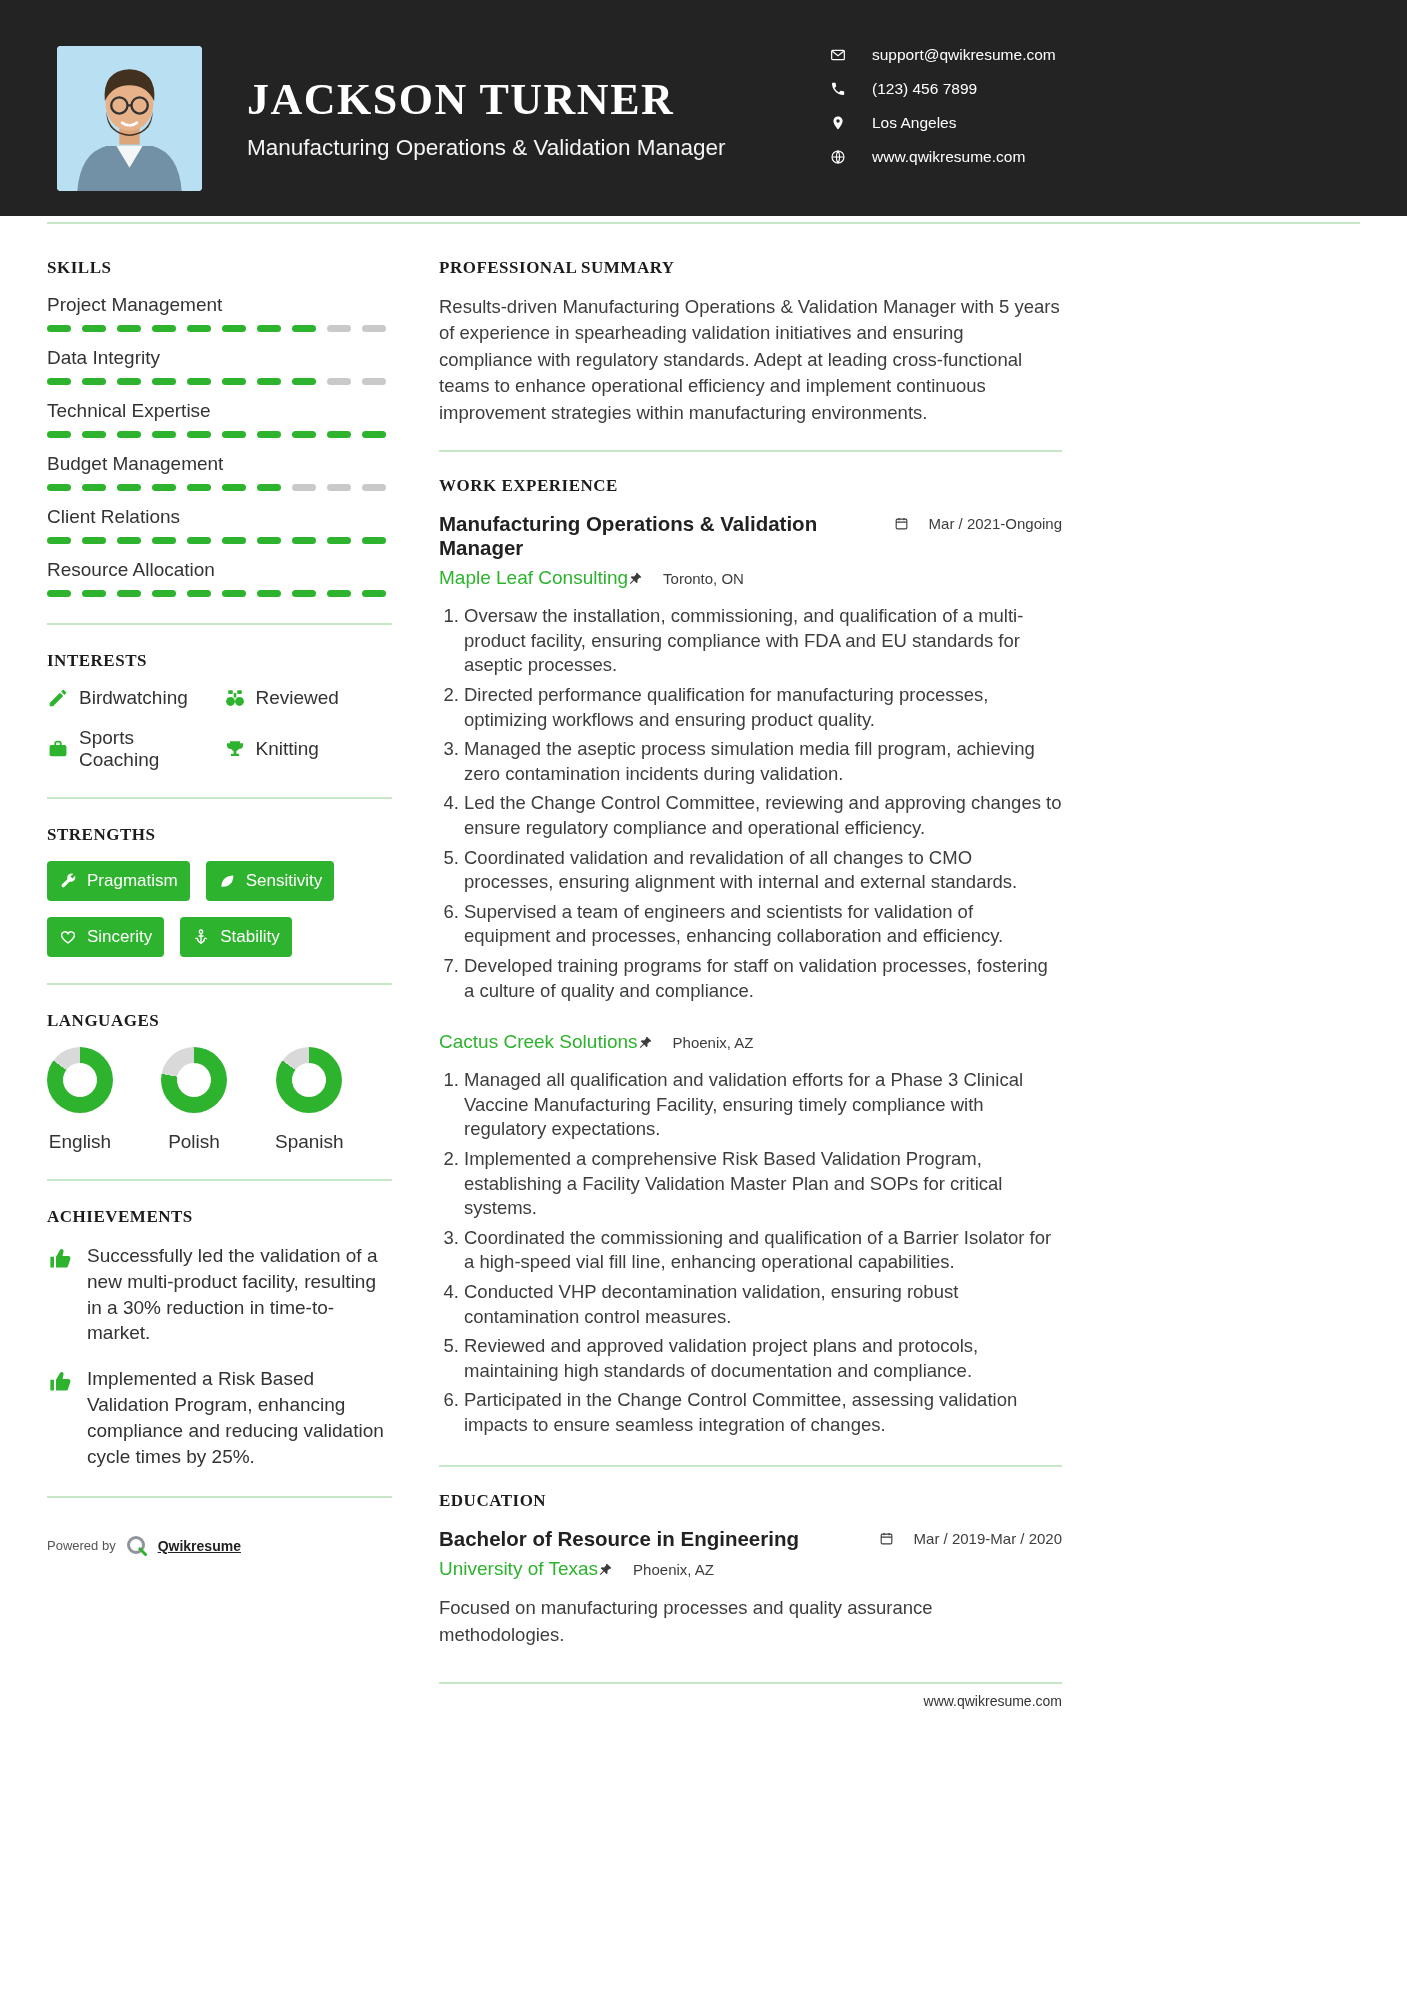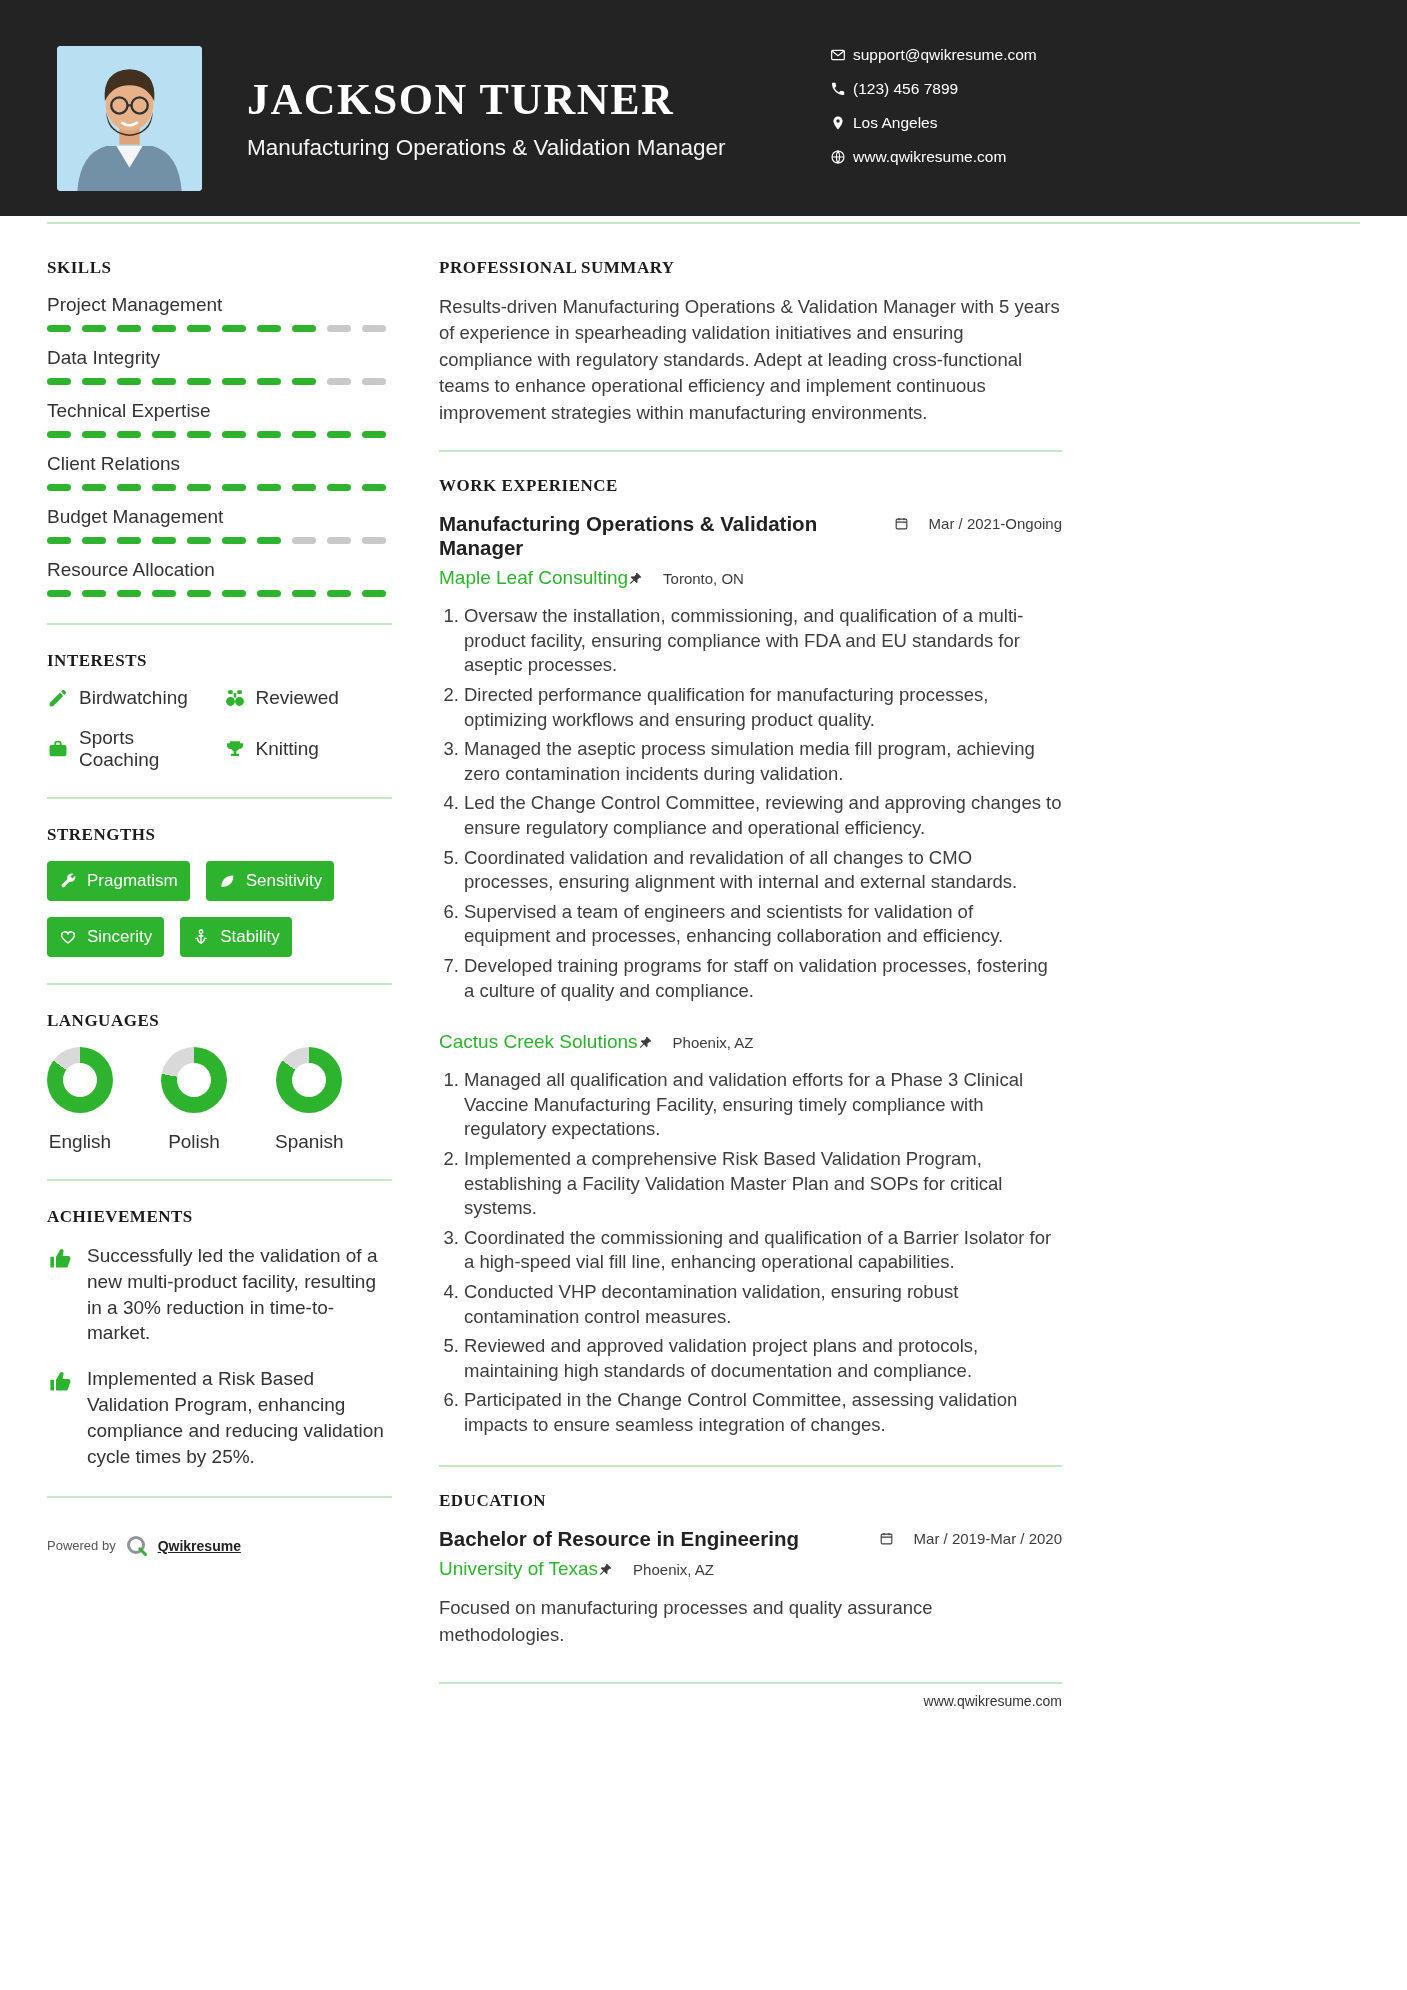--- a/index.html
+++ b/index.html
@@ -14,21 +14,21 @@
   .page{position:relative;width:1407px;height:1990px;background:#fff;overflow:hidden}
 
   
   .header{position:relative;height:216px;background:var(--header-bg);color:#fff}
   .photo{position:absolute;left:57px;top:46px;width:145px;height:145px;border-radius:4px;overflow:hidden;background:#b9e0f2}
   .photo svg{display:block;width:100%;height:100%}
   .name-block{position:absolute;left:247px;top:74px}
   .name{font-family:"Liberation Serif","DejaVu Serif",serif;font-size:44px;font-weight:700;letter-spacing:1.5px;color:#fff}
   .header-title{font-size:22.5px;margin-top:10px;font-weight:400;color:#f4f4f4}
   .contact{position:absolute;left:830px;top:46px;display:flex;flex-direction:column;gap:16px}
-  .contact-row{display:flex;align-items:center;gap:7px;font-size:15.5px;color:#fff}
+  .contact-row{display:flex;align-items:center;gap:26px;font-size:15.5px;color:#fff}
   .cicon{width:16px;height:16px;flex:none;display:inline-flex}
   .cicon svg{width:100%;height:100%;display:block}
   .header-rule{margin:6px 47px 0;height:2px;background:var(--separator)}
 
   
   .columns{display:flex;gap:47px;padding:34px 0 0 47px}
   .col-left{width:345px;flex:none}
   .col-right{width:623px;flex:none}
   h2{font-family:"Liberation Serif","DejaVu Serif",serif;font-size:17px;color:#1c1c1c;letter-spacing:.5px;margin-bottom:16px;font-weight:700}
   .sep{height:2px;background:var(--separator);border:none;margin:26px 0}
@@ -209,47 +209,47 @@
               <span class="dash on"></span>
               <span class="dash on"></span>
               <span class="dash on"></span>
               <span class="dash on"></span>
               <span class="dash on"></span>
               <span class="dash on"></span>
               <span class="dash on"></span>
             </div>
         </div>
         <div class="skill">
+          <div class="skill-label">Budget Management</div>
+          <div class="dashes">
+              <span class="dash on"></span>
+              <span class="dash on"></span>
+              <span class="dash on"></span>
+              <span class="dash on"></span>
+              <span class="dash on"></span>
+              <span class="dash on"></span>
+              <span class="dash on"></span>
+              <span class="dash"></span>
+              <span class="dash"></span>
+              <span class="dash"></span>
+            </div>
+        </div>
+        <div class="skill">
           <div class="skill-label">Client Relations</div>
           <div class="dashes">
               <span class="dash on"></span>
               <span class="dash on"></span>
               <span class="dash on"></span>
               <span class="dash on"></span>
               <span class="dash on"></span>
               <span class="dash on"></span>
               <span class="dash on"></span>
               <span class="dash on"></span>
               <span class="dash on"></span>
               <span class="dash on"></span>
-            </div>
-        </div>
-        <div class="skill">
-          <div class="skill-label">Budget Management</div>
-          <div class="dashes">
-              <span class="dash on"></span>
-              <span class="dash on"></span>
-              <span class="dash on"></span>
-              <span class="dash on"></span>
-              <span class="dash on"></span>
-              <span class="dash on"></span>
-              <span class="dash on"></span>
-              <span class="dash"></span>
-              <span class="dash"></span>
-              <span class="dash"></span>
             </div>
         </div>
         <div class="skill">
           <div class="skill-label">Resource Allocation</div>
           <div class="dashes">
               <span class="dash on"></span>
               <span class="dash on"></span>
               <span class="dash on"></span>
               <span class="dash on"></span>
               <span class="dash on"></span>

